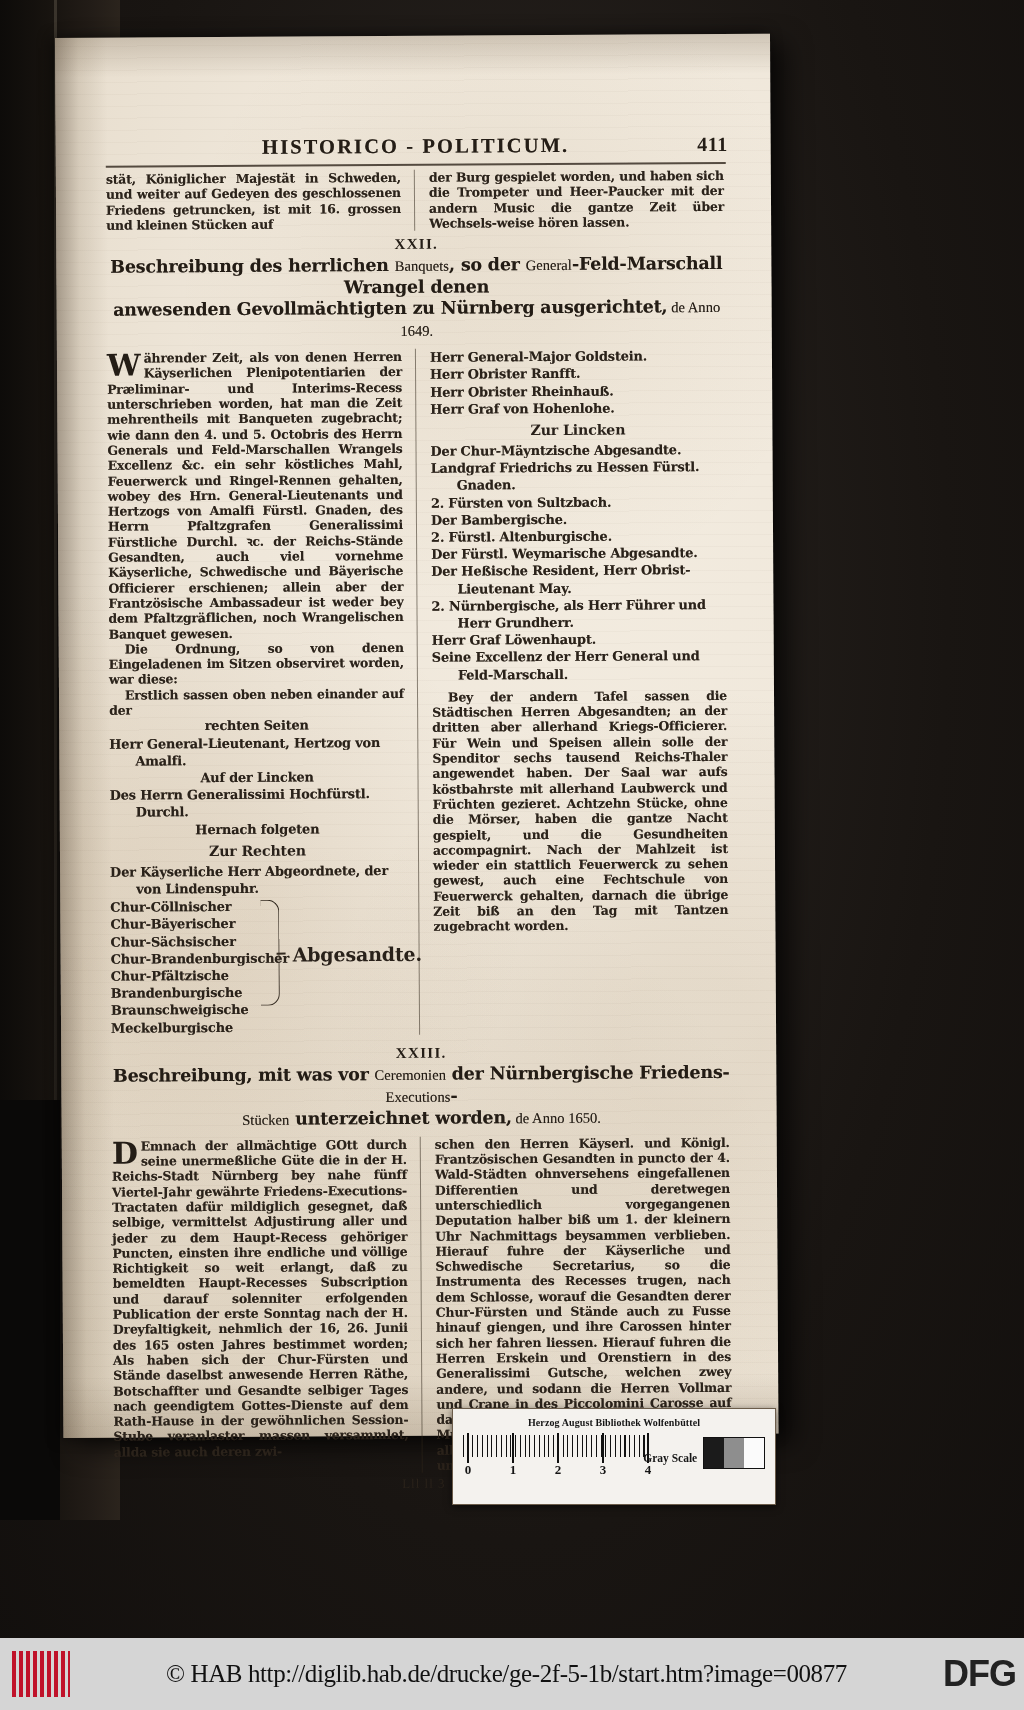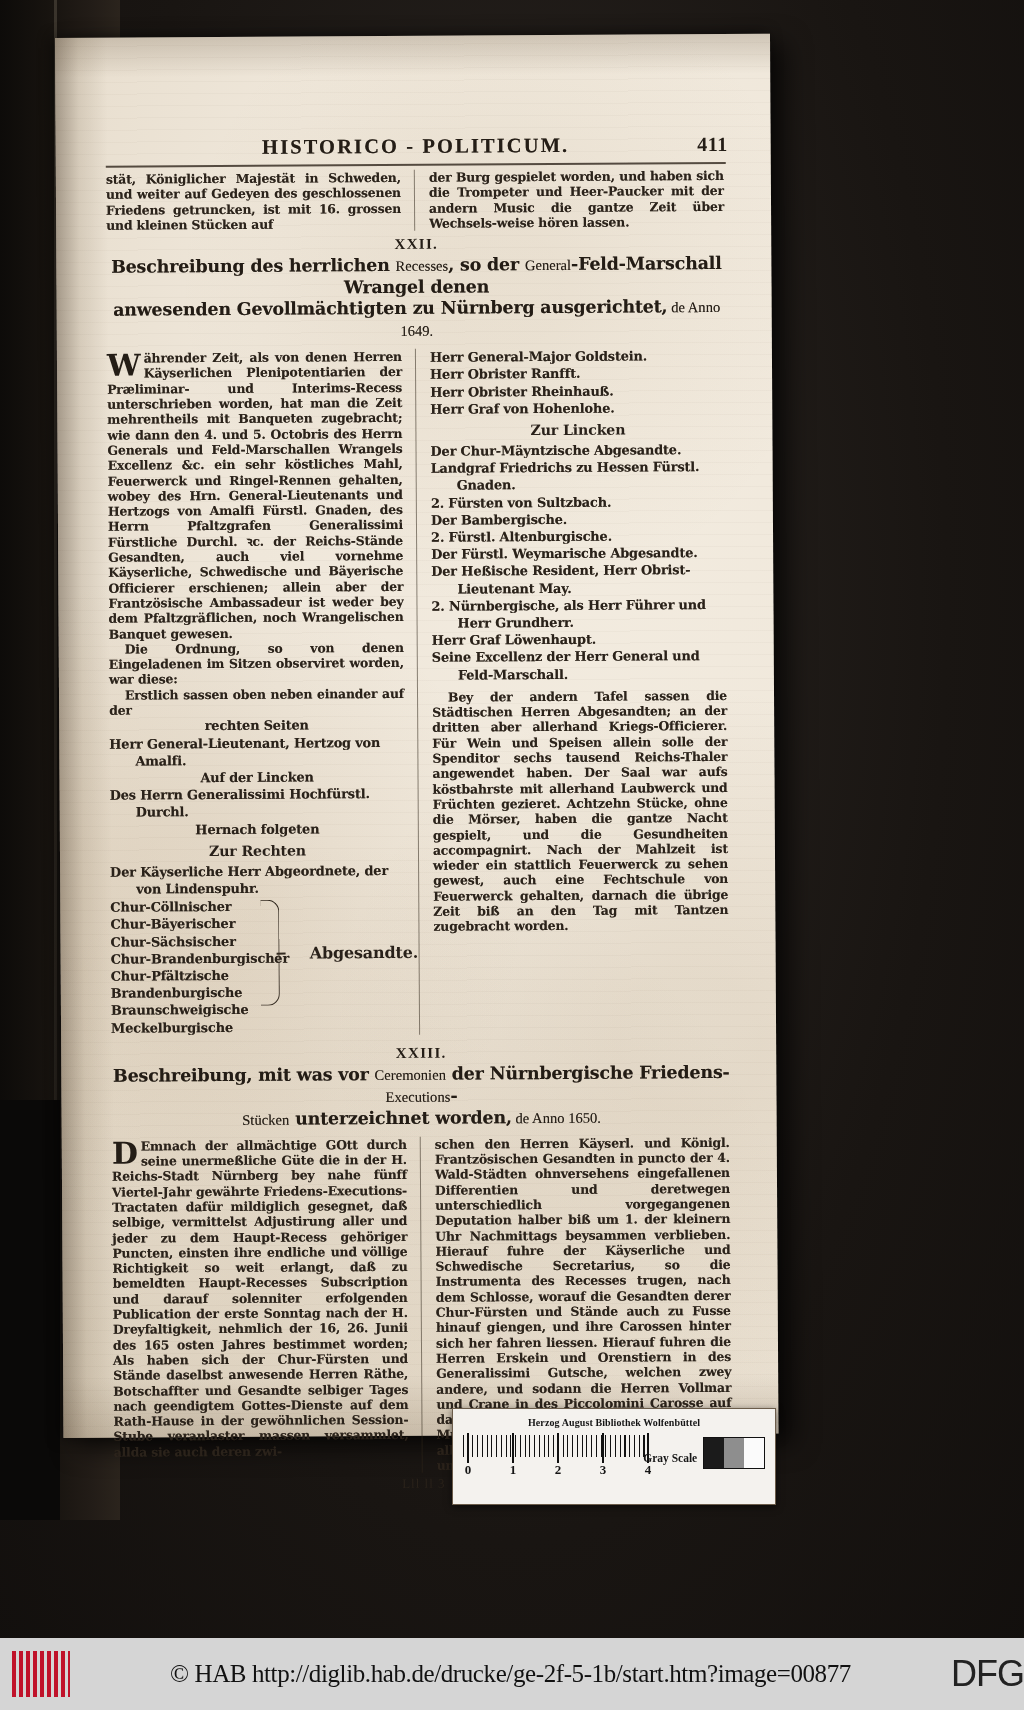--- a/index.html
+++ b/index.html
@@ -136,21 +136,21 @@
   .braced{position:relative;margin-top:1px;}
   .braced .items{width:200px;}
   .braced .brace{
     position:absolute;left:150px;top:2px;width:18px;height:104px;
     border:1.6px solid #332a20;border-left:none;border-radius:0 12px 12px 0;
   }
   .braced .brace:after{
     content:"";position:absolute;left:16px;top:50%;width:9px;height:1.6px;background:#332a20;
   }
   .braced .bracelabel{
-    position:absolute;left:199px;top:46px;font-size:16px;
+    position:absolute;left:182px;top:46px;font-size:19px;
   }
 
   .signature{text-align:center;font-size:13px;letter-spacing:1px;margin-top:3px;color:#2a221a;}
   .catch{text-align:right;font-size:12.4px;margin-top:-14px;color:#2a221a;}
 
   
   #habcard{
     position:absolute;left:452px;top:1408px;width:322px;height:95px;
     background:#f4f2ee;border:1px solid #6b5c4a;
     box-shadow:0 2px 7px rgba(0,0,0,.55);
@@ -178,22 +178,22 @@
   }
   #footer .barcode{
     width:58px;height:46px;margin-left:12px;
     background:repeating-linear-gradient(90deg,#c0122a 0 4px,#d5d5d5 4px 7px);
   }
   #footer .ftext{
     flex:1;text-align:center;font-size:25px;color:#111;
     font-family:Liberation Serif, serif;letter-spacing:-.4px;
   }
   #footer .dfg{
-    margin-right:0;font-family:"Liberation Sans",sans-serif;
-    font-size:36px;font-weight:400;letter-spacing:-1px;color:#222;
+    margin-right:8px;font-family:"Liberation Sans",sans-serif;
+    font-size:36px;font-weight:700;letter-spacing:-1px;color:#222;
   }
 </style>
 </head>
 <body>
 
 <div id="scan-bed"></div>
 <div id="gutter-shadow"></div>
 <div id="gutter-edge"></div>
 <div id="gutter-block"></div>
 
@@ -216,21 +216,21 @@
       <div class="col left">
         <p class="body fr tight">stät, Königlicher Majestät in Schweden, und weiter auf Gedeyen des geschlossenen Friedens getruncken, ist mit 16. grossen und kleinen Stücken auf</p>
       </div>
       <div class="col right">
         <p class="body fr tight">der Burg gespielet worden, und haben sich die Trompeter und Heer-Paucker mit der andern Music die gantze Zeit über Wechsels-weise hören lassen.</p>
       </div>
     </div>
 
     <div class="secnum">XXII.</div>
     <div class="sechead">
-      <span class="fr">Beschreibung des herrlichen </span><span class="rom">Recesses</span><span class="fr">, so der </span><span class="rom">General</span><span class="fr">-Feld-Marschall Wrangel denen</span><br>
+      <span class="fr">Beschreibung des herrlichen </span><span class="rom">Banquets</span><span class="fr">, so der </span><span class="rom">General</span><span class="fr">-Feld-Marschall Wrangel denen</span><br>
       <span class="fr">anwesenden Gevollmächtigten zu Nürnberg ausgerichtet,</span><span class="rom"> de Anno 1649.</span>
     </div>
 
     <div class="cols">
 
       <div class="col left">
         <div class="dropwrap">
           <span class="dropcap">W</span>
           <p class="body fr">ährender Zeit, als von denen Herren Käyserlichen Plenipotentiarien der Prӕliminar- und Interims-Recess unterschrieben worden, hat man die Zeit mehrentheils mit Banqueten zugebracht; wie dann den 4. und 5. Octobris des Herrn Generals und Feld-Marschallen Wrangels Excellenz &amp;c. ein sehr köstliches Mahl, Feuerwerck und Ringel-Rennen gehalten, wobey des Hrn. General-Lieutenants und Hertzogs von Amalfi Fürstl. Gnaden, des Herrn Pfaltzgrafen Generalissimi Fürstliche Durchl. ꝛc. der Reichs-Stände Gesandten, auch viel vornehme Käyserliche, Schwedische und Bäyerische Officierer erschienen; allein aber der Frantzösische Ambassadeur ist weder bey dem Pfaltzgräflichen, noch Wrangelischen Banquet gewesen.</p>
         </div>

